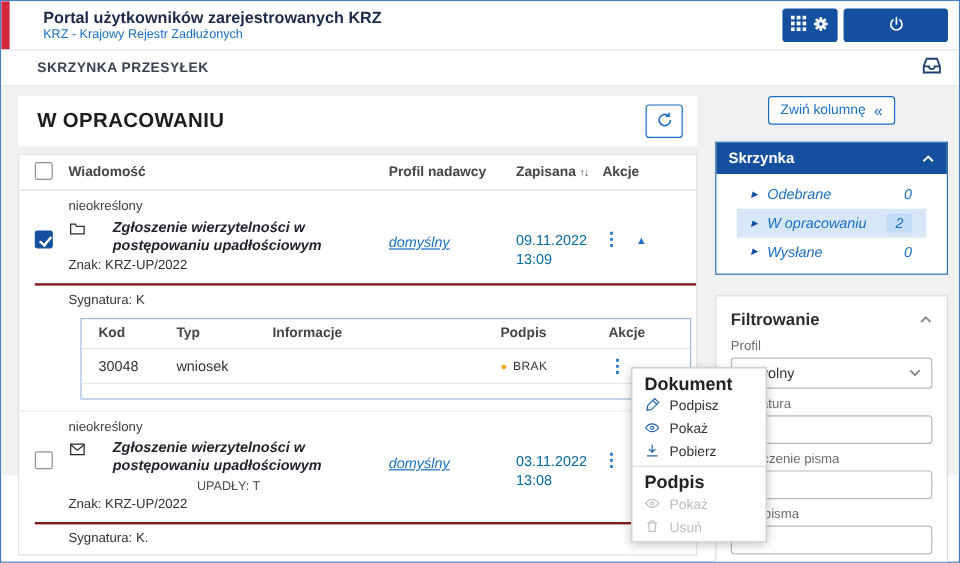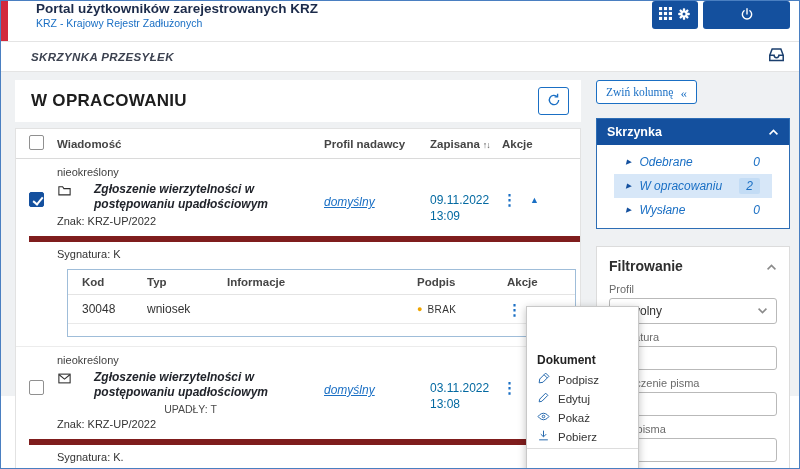--- a/index.html
+++ b/index.html
@@ -1,33 +1,33 @@
 <!DOCTYPE html>
 <html><head>
 <meta charset="utf-8">
 <style>
   * { margin:0; padding:0; box-sizing:border-box; }
   html,body { width:800px; height:469px; }
   body { font-family:"Liberation Sans",sans-serif; background:#fff; }
   .page { position:relative; width:800px; height:469px; border:1px solid #4a7fc1; overflow:hidden; background:#fff; }
 
   
-  .topbar { height:41px; display:flex; align-items:flex-start; background:#fff; border-bottom:1px solid #e4e4e4; position:relative; }
+  .topbar { height:41px; display:flex; align-items:center; background:#fff; border-bottom:1px solid #e4e4e4; position:relative; }
   .red-accent { position:absolute; left:0; top:0; width:7px; height:40px; background:#d2293c; }
   .titles { margin-left:35px; display:flex; flex-direction:column; gap:1px; }
   .app-title { font-size:13.5px; font-weight:bold; color:#1c2b4a; }
   .app-subtitle { font-size:10.5px; color:#1a6fc4; cursor:pointer; }
   .topbar-actions { margin-left:auto; margin-right:9px; display:flex; gap:5px; }
   .blue-btn { background:#14509e; border:none; border-radius:3px; height:28px; display:flex; align-items:center; justify-content:center; cursor:pointer; }
   .btn-apps { width:46px; gap:5px; }
   .btn-power { width:87px; }
 
   
   .section-bar { height:30px; display:flex; align-items:center; background:#fff; border-bottom:1px solid #e4e4e4; padding:0 13px 0 30px; }
-  .section-title { font-size:11.5px; font-weight:bold; color:#3c4250; letter-spacing:.4px;font-style:italic; }
+  .section-title { font-size:11.5px; font-weight:bold; color:#3c4250; letter-spacing:.4px; }
   .inbox-wrap { margin-left:auto; cursor:pointer; }
 
   
   .content { display:flex; background:#eff1f3; height:324px; padding:8px 9px 0 14px; gap:15px; }
   .main-col { width:566px; display:flex; flex-direction:column; }
   .heading-card { background:#fff; height:42px; flex:none; display:flex; align-items:center; justify-content:space-between; padding:0 12px 0 16px; }
   .page-heading { font-size:17px; font-weight:bold; color:#1d1d1d; letter-spacing:.3px; }
   .refresh-btn { width:31px; height:28px; background:#fff; border:1px solid #1a6fc4; border-radius:3px; display:flex; align-items:center; justify-content:center; cursor:pointer; }
 
   .table-card { background:#fff; border:1px solid #e2e2e2; margin-top:6px; flex:1; }
@@ -46,33 +46,33 @@
   .msg-head { display:flex; gap:22px; align-items:flex-start; }
   .doc-icon { flex:none; margin-top:1px; }
   .msg-title { font-size:12px; font-weight:bold; font-style:italic; color:#21242b; max-width:233px; line-height:1.25; }
   .msg-sub { font-size:10.5px; color:#4a4a4a; margin-top:3px;text-align:center; }
   .msg-mark { font-size:11px; color:#333; margin-top:3px; }
   .profile-link { font-size:12px; font-style:italic; color:#1a6fc4; text-decoration:underline; cursor:pointer; margin-top:13px; display:inline-block; }
   .cell-date { font-size:12px; color:#0369a1; padding-top:11px; line-height:1.3; }
   .cell-actions { display:flex; align-items:flex-start; gap:13px; padding-top:10px; }
   .kebab { color:#1a6fc4; font-size:15px; font-weight:bold; cursor:pointer; line-height:1; }
   .collapse-tri { color:#1a6fc4; font-size:9px; cursor:pointer; padding-top:3px; }
-  .row-foot { margin-top:9px; border-top:6px solid #7f1d1d; padding:6px 0 7px 28px; font-size:11px; color:#333; }
+  .row-foot { margin-top:9px; border-top:2px solid #7f1d1d; padding:6px 0 7px 28px; font-size:11px; color:#333; }
 
   .expand-panel { margin:2px 4px 9px 51px; border:1px solid #9fbdd9; background:#fff; }
   .sub-head { display:grid; grid-template-columns:65px 80px 190px 90px 1fr; padding-left:14px; height:25px; align-items:center; border-bottom:1px solid #e4e4e4; font-size:11.5px; font-weight:bold; color:#454545; }
   .sub-row { display:grid; grid-template-columns:65px 80px 190px 90px 1fr; padding-left:14px; height:29px; align-items:center; border-bottom:1px solid #e9e9e9; font-size:12px; color:#333; }
   .sub-pad { height:12px; }
   .status { display:flex; align-items:center; gap:5px; }
   .status-dot { color:#efa500; font-size:9px; }
   .status-text { font-size:10px; color:#333; letter-spacing:.4px; }
 
   
   .sidebar { flex:1; display:flex; flex-direction:column; }
-  .collapse-row { display:flex; justify-content:flex-start; margin-bottom:14px;font-family:Liberation Serif, serif; }
+  .collapse-row { display:flex; justify-content:center; margin-bottom:14px; }
   .collapse-btn { height:24px; border:1px solid #1a6fc4; background:#fff; color:#1a6fc4; border-radius:3px; font-size:11.5px; display:flex; align-items:center; gap:7px; padding:0 9px; cursor:pointer; font-family:inherit; }
   .chevrons { font-size:13px; line-height:1; }
 
   .mailbox-panel { border:1px solid #2d6db5; background:#fff; margin-bottom:17px; }
   .panel-head-blue { background:#14509e; color:#fff; height:26px; display:flex; align-items:center; justify-content:space-between; padding:0 10px; font-size:12.5px; font-weight:bold; cursor:pointer; }
   .mb-items { padding:5px 17px 6px;font-style:italic; }
   .mb-item { height:24px; display:flex; align-items:center; gap:8px; padding:0 12px; font-size:12px; color:#1a6fc4; cursor:pointer; }
   .mb-tri { font-size:7px; color:#14509e; }
   .mb-count { margin-left:auto; font-size:12px; }
   .mb-item.selected { background:#d7e7f8; }
@@ -82,21 +82,21 @@
   .filter-head { display:flex; align-items:center; justify-content:space-between; margin-bottom:8px; }
   .filter-title { font-size:14px; font-weight:bold; color:#2e2e2e; }
   .f-label { font-size:11px; color:#6b6b6b; margin:7px 0 3px; }
   .f-select { height:26px; border:1px solid #b9b9b9; border-radius:3px; display:flex; align-items:center; justify-content:space-between; padding:0 8px; font-size:12px; color:#333; cursor:pointer; background:#fff; }
   .f-input { width:100%; height:24px; border:1px solid #b9b9b9; border-radius:3px; font-family:inherit; font-size:12px; padding:0 6px; background:#fff; }
 
   
   .context-menu { position:absolute; left:525px; top:305px; width:113px; background:#fff; border:1px solid #c8c8c8; box-shadow:0 2px 8px rgba(0,0,0,.25); z-index:60; }
   .cm-section { padding:2px 0; }
   .cm-section.second { border-top:1px solid #ddd; }
-  .cm-header { height:20px; padding:3px 10px 0; font-size:12px; font-weight:bold; color:#222;margin-top:41px; }
+  .cm-header { height:20px; padding:3px 10px 0; font-size:15px; font-weight:bold; color:#222; }
   .cm-item { display:flex; align-items:center; gap:8px; padding:0 10px; font-size:11.5px; color:#333; cursor:pointer; height:19px; }
   .cm-item svg { color:#2166ac; flex:none; }
   .cm-item.disabled { color:#bdbdbd; cursor:default; }
   .cm-item.disabled svg { color:#bdbdbd; }
 </style>
 </head>
 <body>
 
 <div class="page">
 
@@ -336,28 +336,20 @@
           <svg width="13" height="13" viewBox="0 0 24 24" fill="none">
               <path d="M13 5l6 6-8 8-7 1 1-7z" stroke="currentColor" stroke-width="1.8"></path>
               <path d="M13 5l3-3 6 6-3 3" stroke="currentColor" stroke-width="1.8"></path>
             </svg>
         </span>
         <span>Podpisz</span>
       </div>
       <div class="cm-item">
         <span>
           <svg width="13" height="13" viewBox="0 0 24 24" fill="none">
-              <path d="M4 20l1-5L16 4l4 4L9 19z" stroke="currentColor" stroke-width="1.8"></path>
-            </svg>
-        </span>
-        <span>Edytuj</span>
-      </div>
-      <div class="cm-item">
-        <span>
-          <svg width="13" height="13" viewBox="0 0 24 24" fill="none">
               <path d="M2 12s4-6 10-6 10 6 10 6-4 6-10 6S2 12 2 12z" stroke="currentColor" stroke-width="1.8"></path>
               <circle cx="12" cy="12" r="2.4" stroke="currentColor" stroke-width="1.8"></circle>
             </svg>
         </span>
         <span>Pokaż</span>
       </div>
       <div class="cm-item">
         <span>
           <svg width="13" height="13" viewBox="0 0 24 24" fill="none">
               <path d="M12 3v11M7 9.5l5 5 5-5" stroke="currentColor" stroke-width="1.8"></path>

